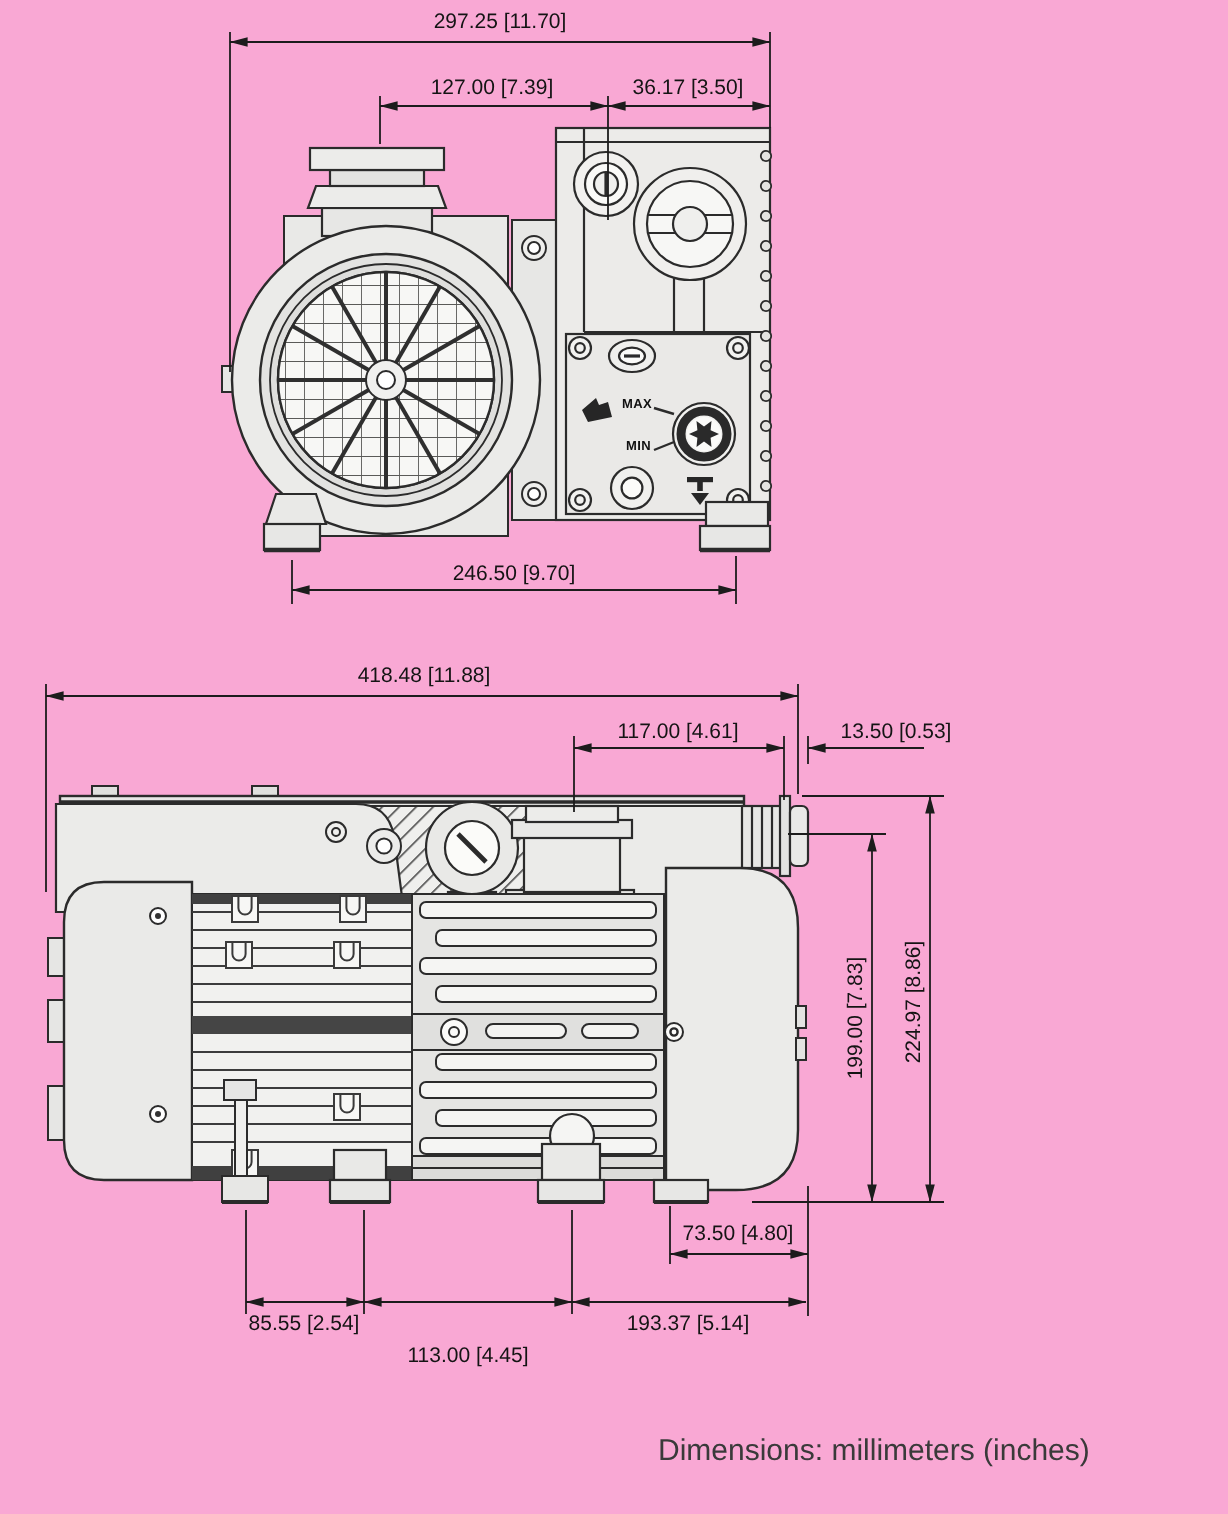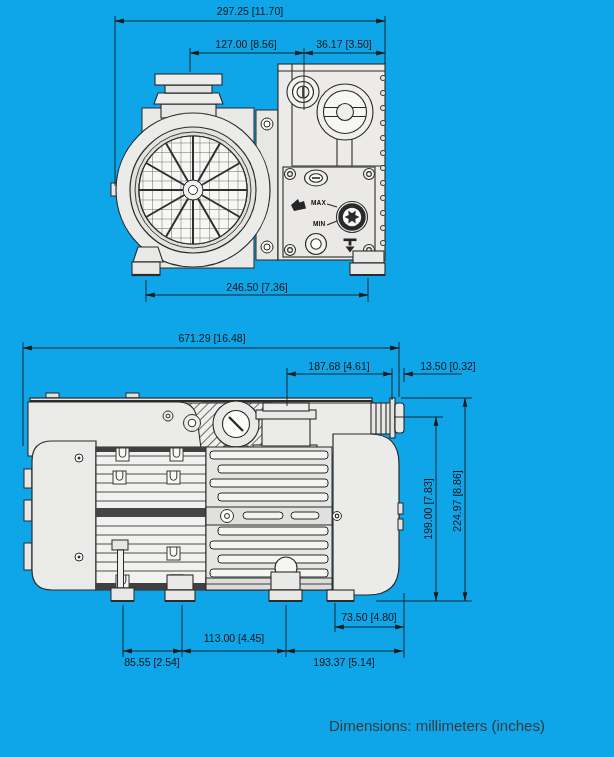--- a/index.html
+++ b/index.html
@@ -1,16 +1,16 @@
 <!DOCTYPE html>
 <html><head>
 <meta charset="utf-8">
 <style>
   html,body{margin:0;padding:0;background:#fff;}
-  #page{position:relative;width:614px;height:757px;background:#0ea5e9;overflow:hidden;
+  #page{position:relative;width:614px;height:757px;background:#f9a8d4;overflow:hidden;
         font-family:"Liberation Sans",sans-serif;}
   #linework{position:absolute;left:0;top:0;}
   .dim{position:absolute;font-size:10.5px;color:#141414;white-space:nowrap;
        transform:translateX(-50%);letter-spacing:0px;}
   .dimv{position:absolute;font-size:10.5px;color:#141414;white-space:nowrap;
        transform:translate(-50%,-50%) rotate(-90deg);}
   .tiny{position:absolute;font-size:6.5px;font-weight:bold;color:#111;letter-spacing:.2px;}
   .footer-note{position:absolute;font-size:15px;color:#3a3a3a;white-space:nowrap;}
 </style>
 </head>
@@ -340,32 +340,32 @@
       <line x1="465" y1="398" x2="465" y2="601" marker-start="url(#ar)" marker-end="url(#ar)"></line>
       <line x1="335" y1="627" x2="404" y2="627" marker-start="url(#ar)" marker-end="url(#ar)"></line>
       <line x1="123" y1="651" x2="182" y2="651" marker-start="url(#ar)" marker-end="url(#ar)"></line>
       <line x1="182" y1="651" x2="286" y2="651" marker-start="url(#ar)" marker-end="url(#ar)"></line>
       <line x1="286" y1="651" x2="403" y2="651" marker-start="url(#ar)" marker-end="url(#ar)"></line>
     </g>
   </g>
 </svg>
 
 <span class="dim" style="left:250px;top:5px">297.25 [11.70]</span>
-<span class="dim" style="left:246px;top:38px">127.00 [8.56]</span>
+<span class="dim" style="left:246px;top:38px">127.00 [7.39]</span>
 <span class="dim" style="left:344px;top:38px">36.17 [3.50]</span>
-<span class="dim" style="left:257px;top:281px">246.50 [7.36]</span>
+<span class="dim" style="left:257px;top:281px">246.50 [9.70]</span>
 
 <span class="tiny" style="left:311px;top:199px">MAX</span>
 <span class="tiny" style="left:313px;top:220px">MIN</span>
 
-<span class="dim" style="left:212px;top:332px">671.29 [16.48]</span>
-<span class="dim" style="left:339px;top:360px">187.68 [4.61]</span>
-<span class="dim" style="left:448px;top:360px">13.50 [0.32]</span>
+<span class="dim" style="left:212px;top:332px">418.48 [11.88]</span>
+<span class="dim" style="left:339px;top:360px">117.00 [4.61]</span>
+<span class="dim" style="left:448px;top:360px">13.50 [0.53]</span>
 <span class="dimv" style="left:428px;top:509px">199.00 [7.83]</span>
 <span class="dimv" style="left:457px;top:501px">224.97 [8.86]</span>
 <span class="dim" style="left:369px;top:611px">73.50 [4.80]</span>
 <span class="dim" style="left:152px;top:656px">85.55 [2.54]</span>
-<span class="dim" style="left:234px;top:632px">113.00 [4.45]</span>
+<span class="dim" style="left:234px;top:672px">113.00 [4.45]</span>
 <span class="dim" style="left:344px;top:656px">193.37 [5.14]</span>
 
 <span class="footer-note" style="left:329px;top:717px">Dimensions: millimeters (inches)</span>
 
 </div>
 
 </body></html>

